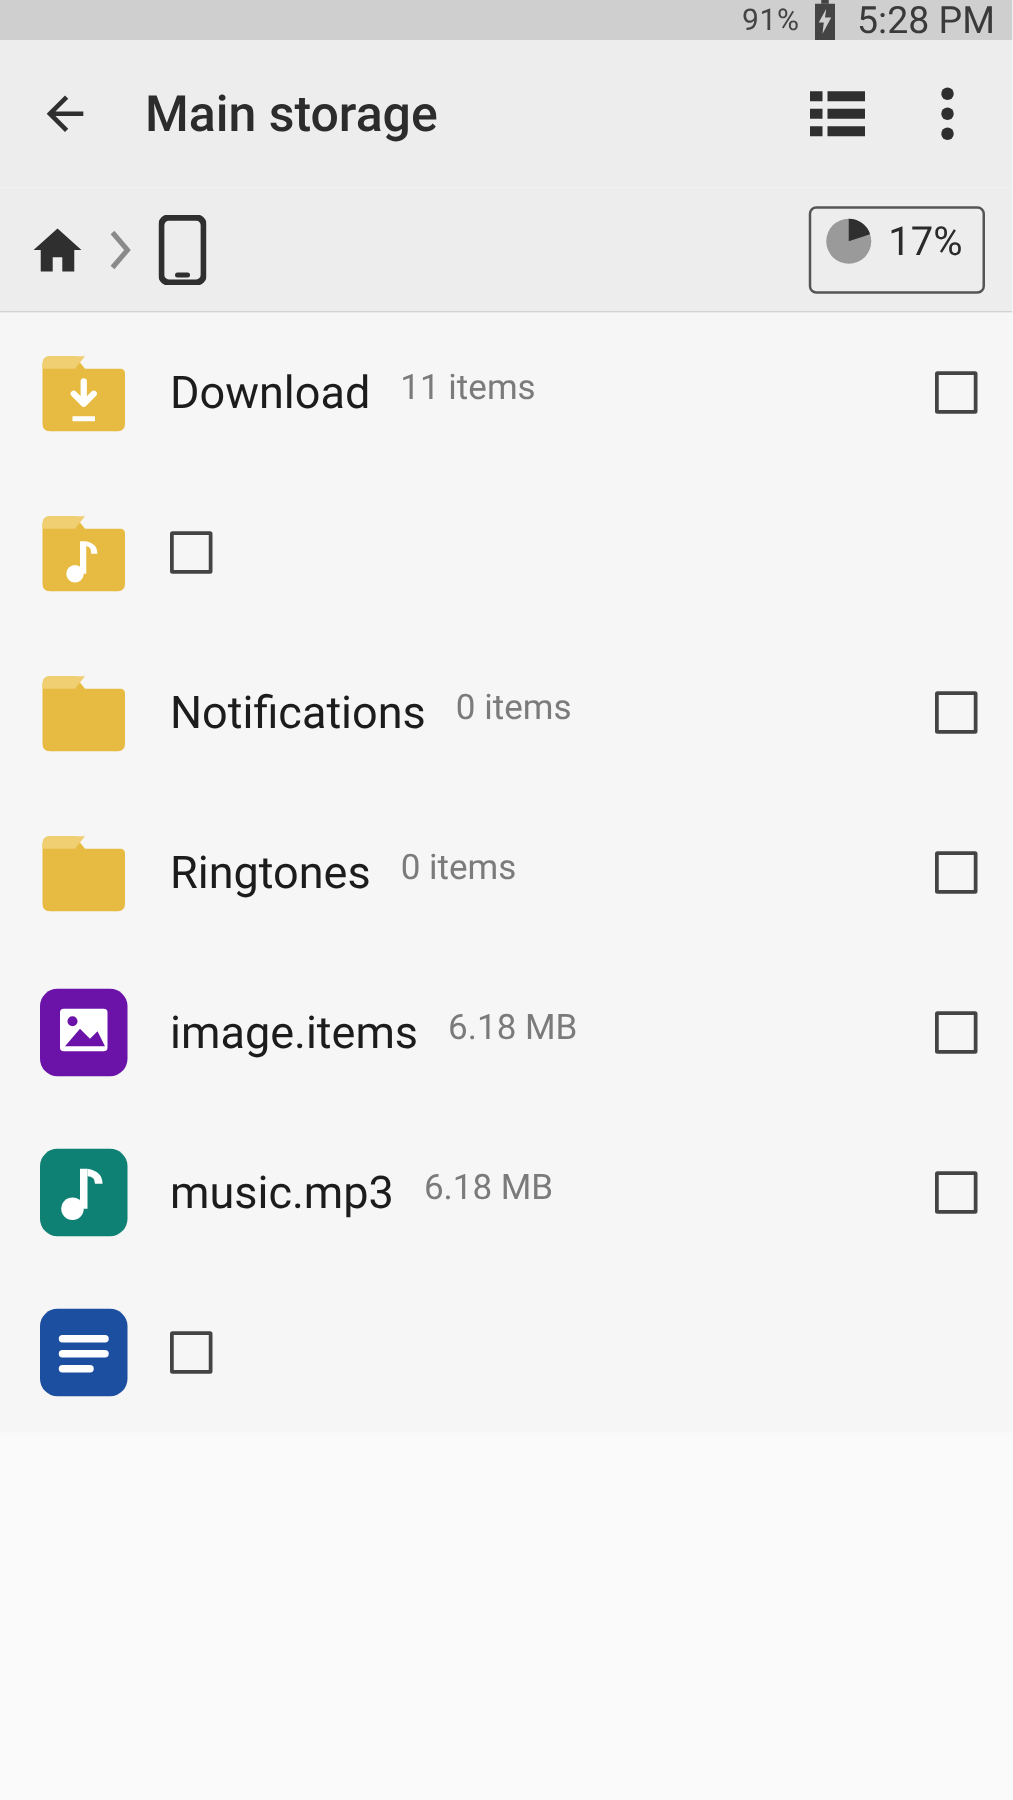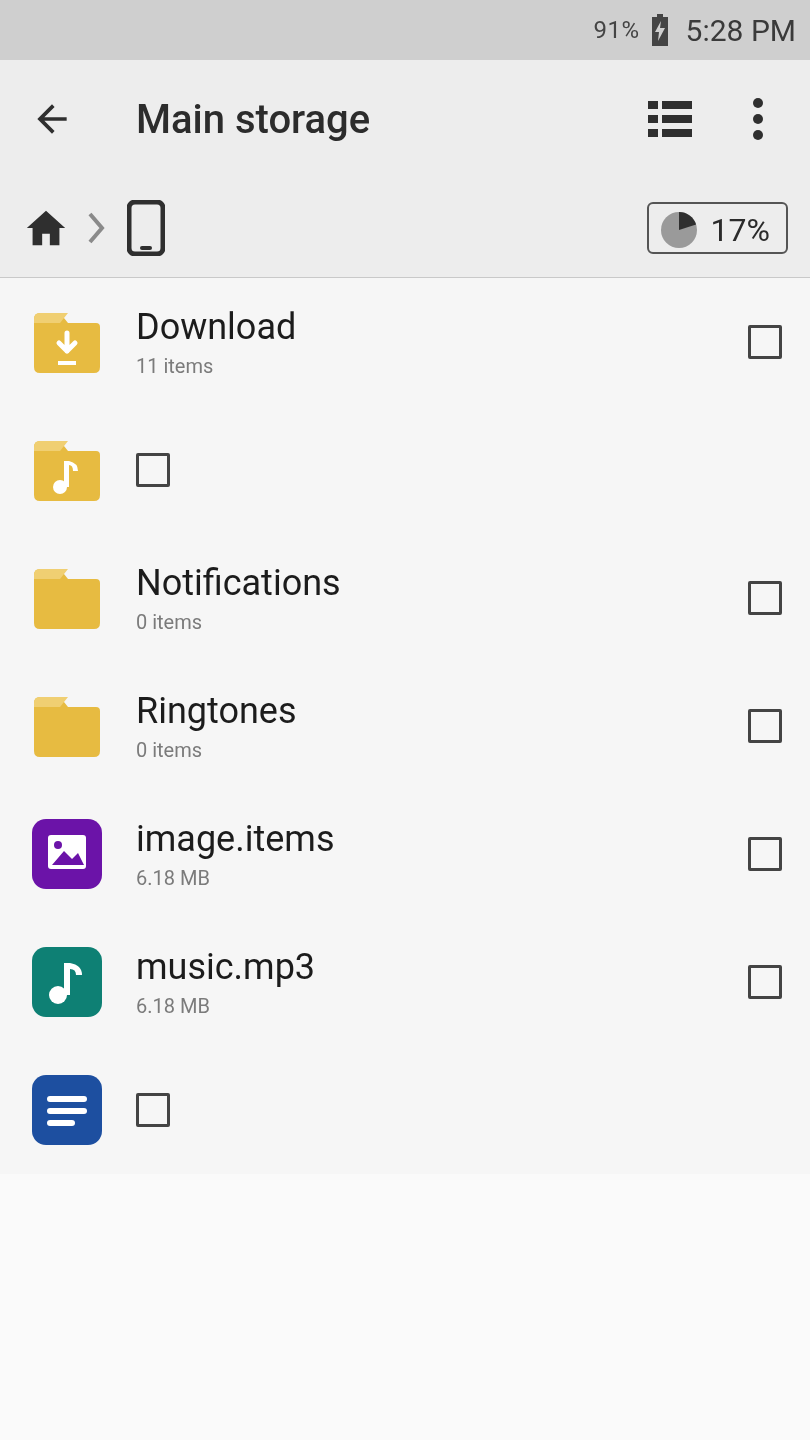--- a/index.html
+++ b/index.html
@@ -1,19 +1,19 @@
 <!DOCTYPE html>
 <html><head>
 <meta charset="utf-8">
 <style>
   * { box-sizing: border-box; margin: 0; padding: 0; }
   html, body { width: 810px; height: 1440px; font-family: Roboto, "Helvetica Neue", Arial, sans-serif; background: #fafafa; color: #222; }
   
   .status-bar {
-    height: 60px;
+    height: 32px;
     background: #cfcfcf;
     display: flex;
     align-items: center;
     justify-content: flex-end;
     padding: 0 14px;
     gap: 10px;
     font-size: 26px;
     color: #444;
   }
   .status-bar .battery-pct { font-size: 24px; letter-spacing: 0.5px; }
@@ -26,21 +26,20 @@
     display: flex;
     align-items: center;
     padding: 0 28px;
     gap: 40px;
   }
   .app-bar .title {
     font-size: 40px;
     font-weight: 500;
     color: #2c2c2c;
     flex: 1;
-    margin-left: 20px;
   }
   .icon-btn {
     width: 48px; height: 48px;
     display: flex; align-items: center; justify-content: center;
     cursor: pointer;
   }
   
   .path-bar {
     height: 100px;
     background: #ededed;
@@ -48,21 +47,21 @@
     display: flex;
     align-items: center;
     padding: 0 22px;
     gap: 14px;
   }
   .path-bar .spacer { flex: 1; }
   .storage-badge {
     display: flex; align-items: center; gap: 12px;
     border: 2px solid #555;
     border-radius: 6px;
-    padding: 6px 16px 2px 10px;
+    padding: 6px 16px 20px 10px;
     font-size: 32px;
     color: #2b2b2b;
   }
   .pie { width: 40px; height: 40px; border-radius: 50%; position: relative; }
   
   .list { background: #f6f6f6; }
   .row {
     display: flex;
     align-items: center;
     padding: 20px 28px;
@@ -71,23 +70,23 @@
   }
   .thumb {
     width: 78px; height: 78px;
     border-radius: 10px;
     display: flex; align-items: center; justify-content: center;
     flex-shrink: 0;
     position: relative;
   }
   .folder-svg { width: 78px; height: 78px; }
   .file-thumb { border-radius: 14px; }
-  .row .text { flex: 1; display: flex; flex-direction: column; gap: 6px; }
+  .row .text { flex: 1; display: flex; flex-direction: row; gap: 24px; }
   .row .name { font-size: 36px; color: #1c1c1c; font-weight: 400; }
-  .row .sub { font-size: 20px; color: #7b7b7b; }
+  .row .sub { font-size: 28px; color: #7b7b7b; }
   .checkbox {
     width: 34px; height: 34px;
     border: 3px solid #444;
     border-radius: 2px;
     flex-shrink: 0;
     cursor: pointer;
   }
   svg { display: block; }
 </style>
 </head>

